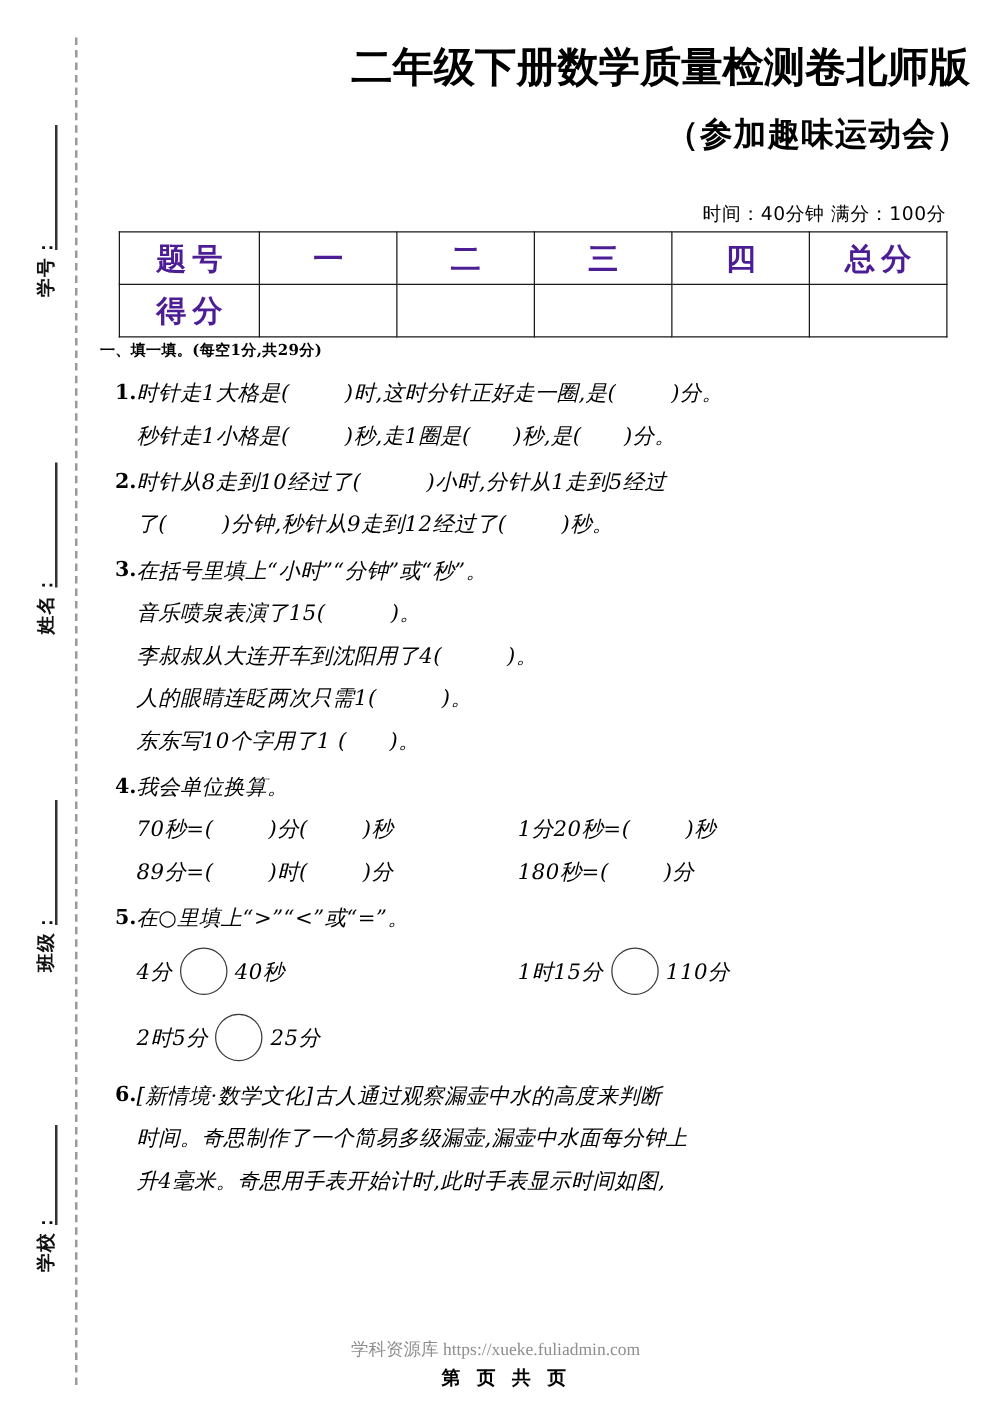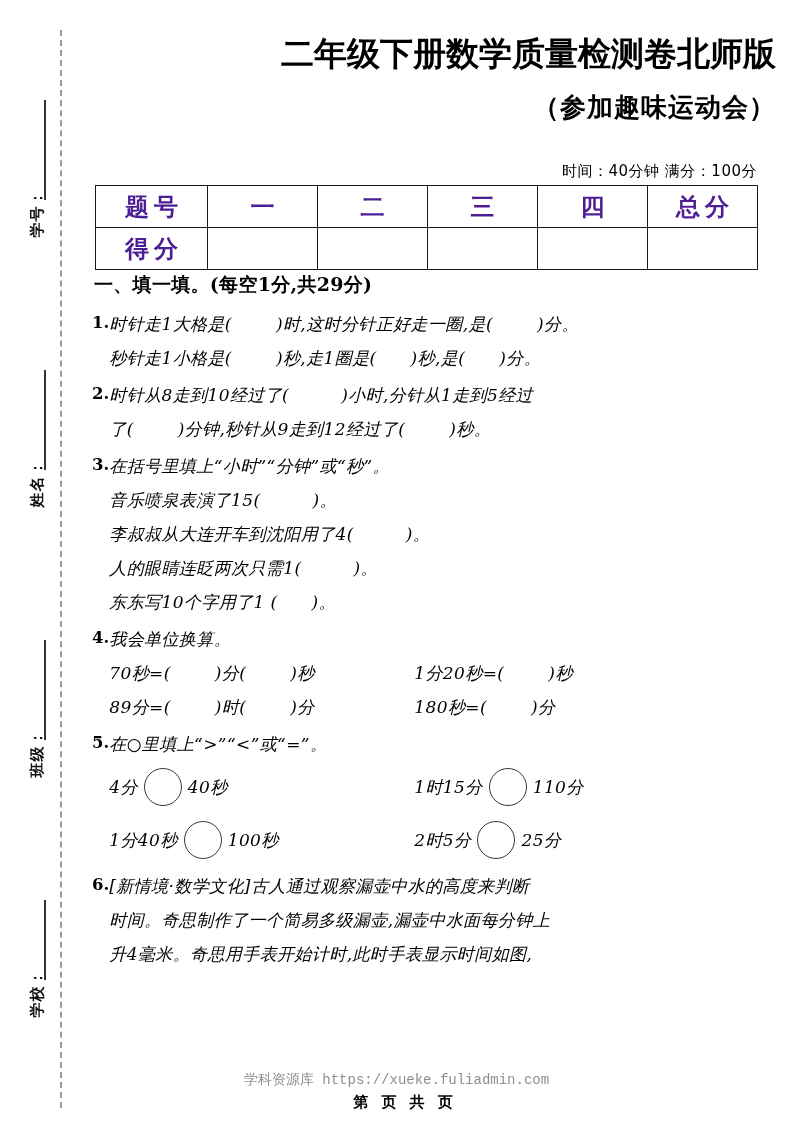--- a/index.html
+++ b/index.html
@@ -106,23 +106,23 @@
 
   
   .content {
     position: absolute;
     left: 76px; top: 272px;
     width: 700px;
   }
   .sec-head {
     font-family: "DejaVu Serif", "Liberation Serif", serif;
     font-weight: 700;
-    font-size: 19px;
+    font-size: 12px;
     letter-spacing: 0.3px;
-    margin: 0 0 9px 18px;
+    margin: 0 0 9px 4px;
   }
   .q {
     display: flex;
     margin-bottom: 3px;
     font-size: 16.5px;
     line-height: 1.95;
   }
   .q-num {
     flex: 0 0 30px;
     font-weight: 700;
@@ -158,21 +158,21 @@
     margin: 0 6px;
   }
   .q5row { line-height: 3.1; }
 
   
   .watermark {
     position: absolute;
     left: 0; top: 1071px;
     width: 793px;
     text-align: center;
-    font-family: Liberation Mono, monospace;
+    font-family: Liberation Serif, serif;
     font-size: 14px;
     color: #8e8e8e;
   }
   .pagefoot {
     position: absolute;
     left: 0; top: 1093px;
     width: 793px;
     text-align: center;
     font-family: "DejaVu Sans", "Liberation Sans", sans-serif;
     font-weight: 700;
@@ -305,21 +305,20 @@
     <div class="q-num">5.</div>
     <div class="q-body">
       <div class="line">在○里填上“&gt;”“&lt;”或“=”。</div>
 
       <div class="line cols q5row">
         <span class="c1"><span>4分</span><span class="circ"></span><span>40秒</span></span>
         <span class="c2"><span>1时15分</span><span class="circ"></span><span>110分</span></span>
       </div>
 
       <div class="line cols q5row">
-        <span class="c1"><span>1分40秒</span><span class="circ"></span><span>100秒</span></span>
         <span class="c2"><span>2时5分</span><span class="circ"></span><span>25分</span></span>
       </div>
     </div>
   </div>
 
   <div class="q">
     <div class="q-num">6.</div>
     <div class="q-body">
       <div class="line">[新情境·数学文化]古人通过观察漏壶中水的高度来判断</div>
       <div class="line">时间。奇思制作了一个简易多级漏壶,漏壶中水面每分钟上</div>

